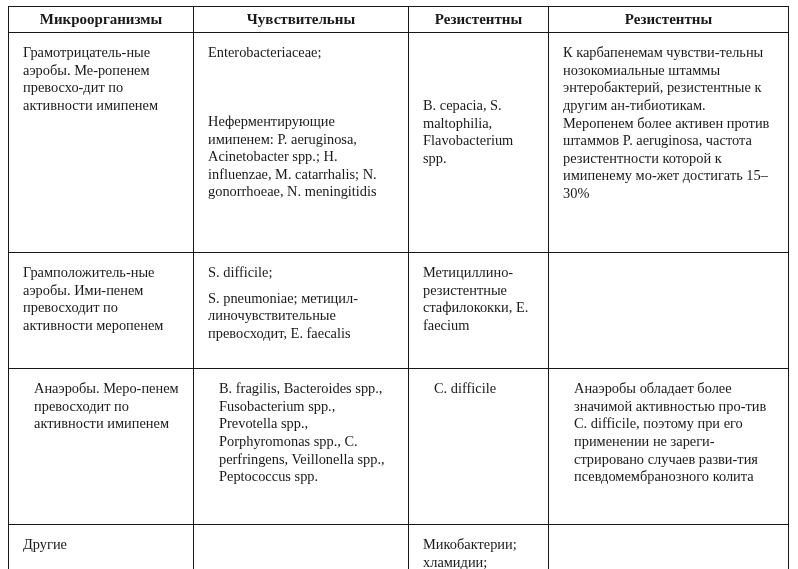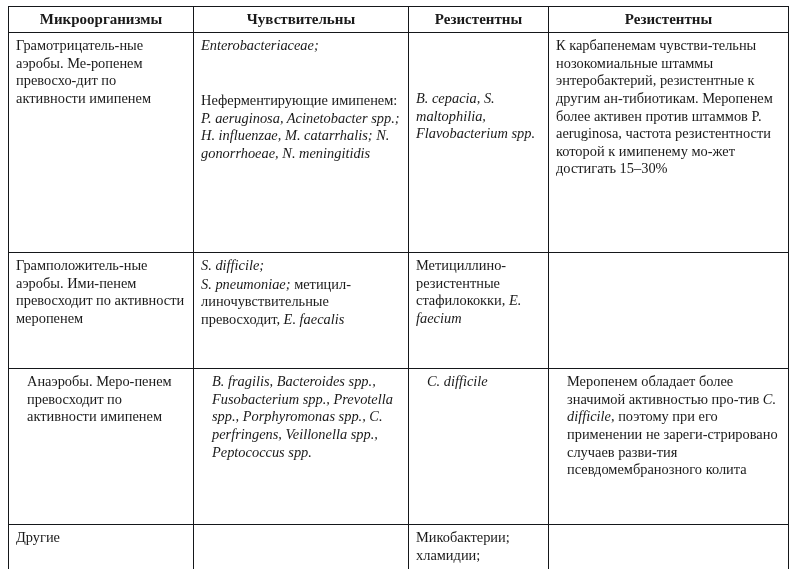--- a/index.html
+++ b/index.html
@@ -38,26 +38,26 @@
     font-weight: bold;
     font-size: 15px;
     padding: 3px 4px 4px 4px;
   }
   col.c1 { width: 185px; }
   col.c2 { width: 215px; }
   col.c3 { width: 140px; }
   col.c4 { width: 240px; }
 
   .cell p {
-    margin: 1px;
+    margin: 8px;
   }
   .cell p + p {
     margin-top: 0px;
   }
-  .it { font-style: italic; }
+  .it { }
   .gap { display: block; height: 1.22em; }
 
   
   tr.r1 td { height: 212px; }
   tr.r2 td { height: 108px; }
   tr.r3 td { height: 148px; padding-left: 17px; }
   tr.r4 td { height: 56px; }
 
   
   .blank { color: transparent; }
@@ -124,21 +124,21 @@
         <td class="cell">
           <p>Анаэробы. Меро-пенем превосходит по активности имипенем</p>
         </td>
         <td class="cell">
           <p class="it">B. fragilis, Bacteroides spp., Fusobacterium spp., Prevotella spp., Porphyromonas spp., C. perfringens, Veillonella spp., Peptococcus spp.</p>
         </td>
         <td class="cell">
           <p class="it">C. difficile</p>
         </td>
         <td class="cell">
-          <p><span>Меропенем обладает более значимой активностью про-тив </span><span class="it">C. difficile</span><span>, поэтому при его применении не зареги-стрировано случаев разви-тия псевдомембранозного колита</span></p>
+          <p><span>Анаэробы обладает более значимой активностью про-тив </span><span class="it">C. difficile</span><span>, поэтому при его применении не зареги-стрировано случаев разви-тия псевдомембранозного колита</span></p>
         </td>
       </tr>
 
       <tr class="r4">
         <td class="cell">
           <p>Другие</p>
         </td>
         <td class="cell blank">
           <p></p>
         </td>

